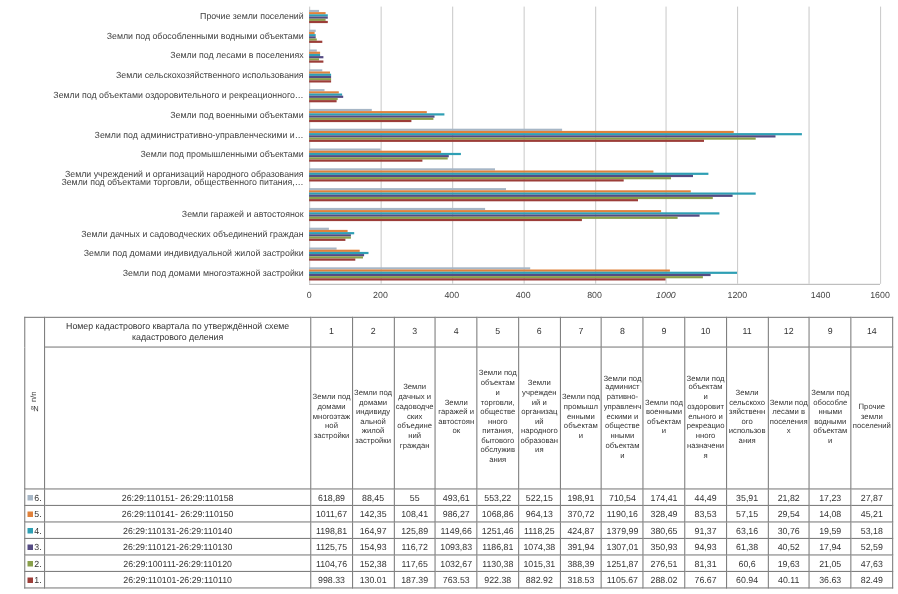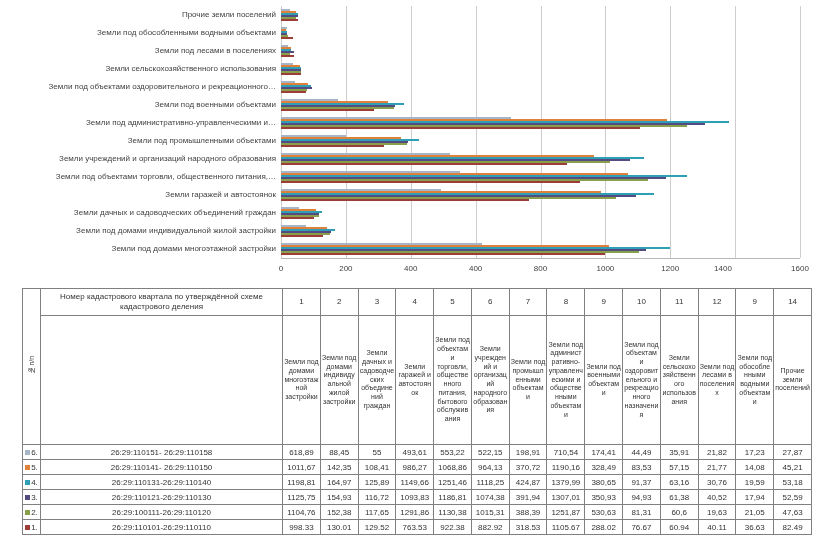--- a/index.html
+++ b/index.html
@@ -158,35 +158,35 @@
     <div id="cat-labels">
         <div class="cat-label" style="top: 6px;">Прочие земли поселений</div>
         <div class="cat-label" style="top: 24px;">Земли под обособленными водными объектами</div>
         <div class="cat-label" style="top: 42px;">Земли под лесами в поселениях</div>
         <div class="cat-label" style="top: 60px;">Земли сельскохозяйственного использования</div>
         <div class="cat-label" style="top: 78px;">Земли под объектами оздоровительного и рекреационного…</div>
         <div class="cat-label" style="top: 96px;">Земли под военными объектами</div>
         <div class="cat-label" style="top: 114px;">Земли под административно-управленческими и…</div>
         <div class="cat-label" style="top: 132px;">Земли под промышленными объектами</div>
         <div class="cat-label" style="top: 150px;">Земли учреждений и организаций народного образования</div>
-        <div class="cat-label" style="top: 168px;">Земли под объектами торговли, общественного питания,…</div>
+        <div class="cat-label" style="top: 157px;">Земли под объектами торговли, общественного питания,…</div>
         <div class="cat-label" style="top: 186px;">Земли гаражей и автостоянок</div>
         <div class="cat-label" style="top: 204px;">Земли дачных и садоводческих объединений граждан</div>
         <div class="cat-label" style="top: 222px;">Земли под домами индивидуальной жилой застройки</div>
         <div class="cat-label" style="top: 240px;">Земли под домами многоэтажной застройки</div>
       </div>
     <div id="x-axis">
         <div class="xlabel" style="left: 281px;">0</div>
         <div class="xlabel" style="left: 345.875px;">200</div>
         <div class="xlabel" style="left: 410.75px;">400</div>
         <div class="xlabel" style="left: 475.625px;">400</div>
         <div class="xlabel" style="left: 540.5px;">800</div>
-        <div class="xlabel" style="left: 605.375px;">1000</div>
+        <div class="xlabel" style="left: 605.375px; font-style: italic;">1000</div>
         <div class="xlabel" style="left: 670.25px;">1200</div>
-        <div class="xlabel" style="left: 723px;">1400</div>
+        <div class="xlabel" style="left: 746px;">1400</div>
         <div class="xlabel" style="left: 800px;">1600</div>
       </div>
   </div>
 
   <table class="land">
     <colgroup id="cols">
         <col style="width: 18px;">
         <col style="width: 242px;">
         <col>
         <col>
@@ -264,21 +264,21 @@
           <td>142,35</td>
           <td>108,41</td>
           <td>986,27</td>
           <td>1068,86</td>
           <td>964,13</td>
           <td>370,72</td>
           <td>1190,16</td>
           <td>328,49</td>
           <td>83,53</td>
           <td>57,15</td>
-          <td>21,77</td>
+          <td>29,54</td>
           <td>14,08</td>
           <td>45,21</td>
         </tr>
         <tr class="datarow">
           <td class="numcell"><span class="marker" style="background: rgb(46, 159, 180);"></span>4.</td>
           <td class="kad">26:29:110131-26:29:110140</td>
           <td>1198,81</td>
           <td>164,97</td>
           <td>125,89</td>
           <td>1149,66</td>
@@ -310,38 +310,38 @@
           <td>40,52</td>
           <td>17,94</td>
           <td>52,59</td>
         </tr>
         <tr class="datarow">
           <td class="numcell"><span class="marker" style="background: rgb(137, 160, 75);"></span>2.</td>
           <td class="kad">26:29:100111-26:29:110120</td>
           <td>1104,76</td>
           <td>152,38</td>
           <td>117,65</td>
-          <td>1291,86</td>
+          <td>1032,67</td>
           <td>1130,38</td>
           <td>1015,31</td>
           <td>388,39</td>
           <td>1251,87</td>
-          <td>530,63</td>
+          <td>276,51</td>
           <td>81,31</td>
           <td>60,6</td>
           <td>19,63</td>
           <td>21,05</td>
           <td>47,63</td>
         </tr>
         <tr class="datarow">
           <td class="numcell"><span class="marker" style="background: rgb(156, 61, 56);"></span>1.</td>
           <td class="kad">26:29:110101-26:29:110110</td>
           <td>998.33</td>
           <td>130.01</td>
-          <td>129.52</td>
+          <td>187.39</td>
           <td>763.53</td>
           <td>922.38</td>
           <td>882.92</td>
           <td>318.53</td>
           <td>1105.67</td>
           <td>288.02</td>
           <td>76.67</td>
           <td>60.94</td>
           <td>40.11</td>
           <td>36.63</td>

